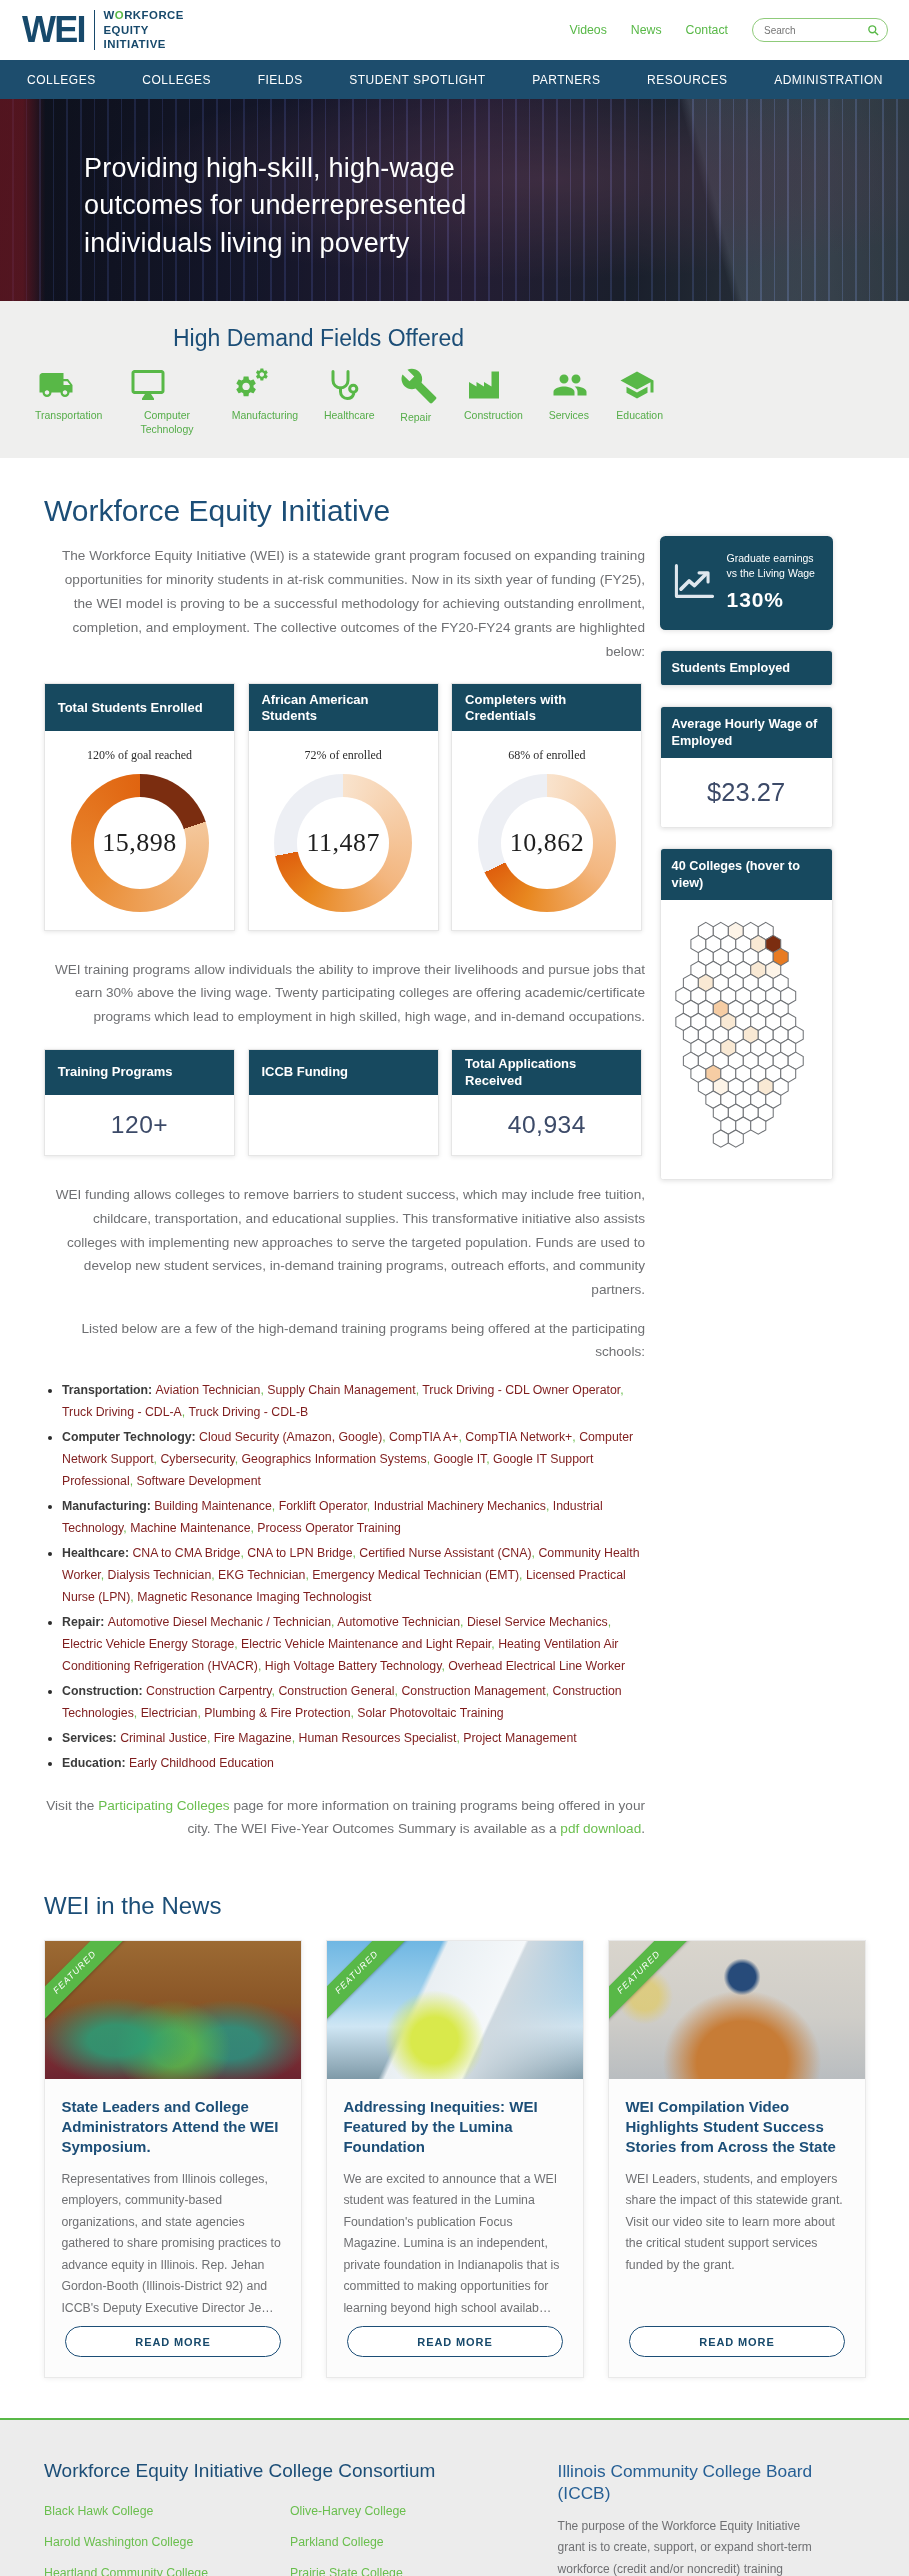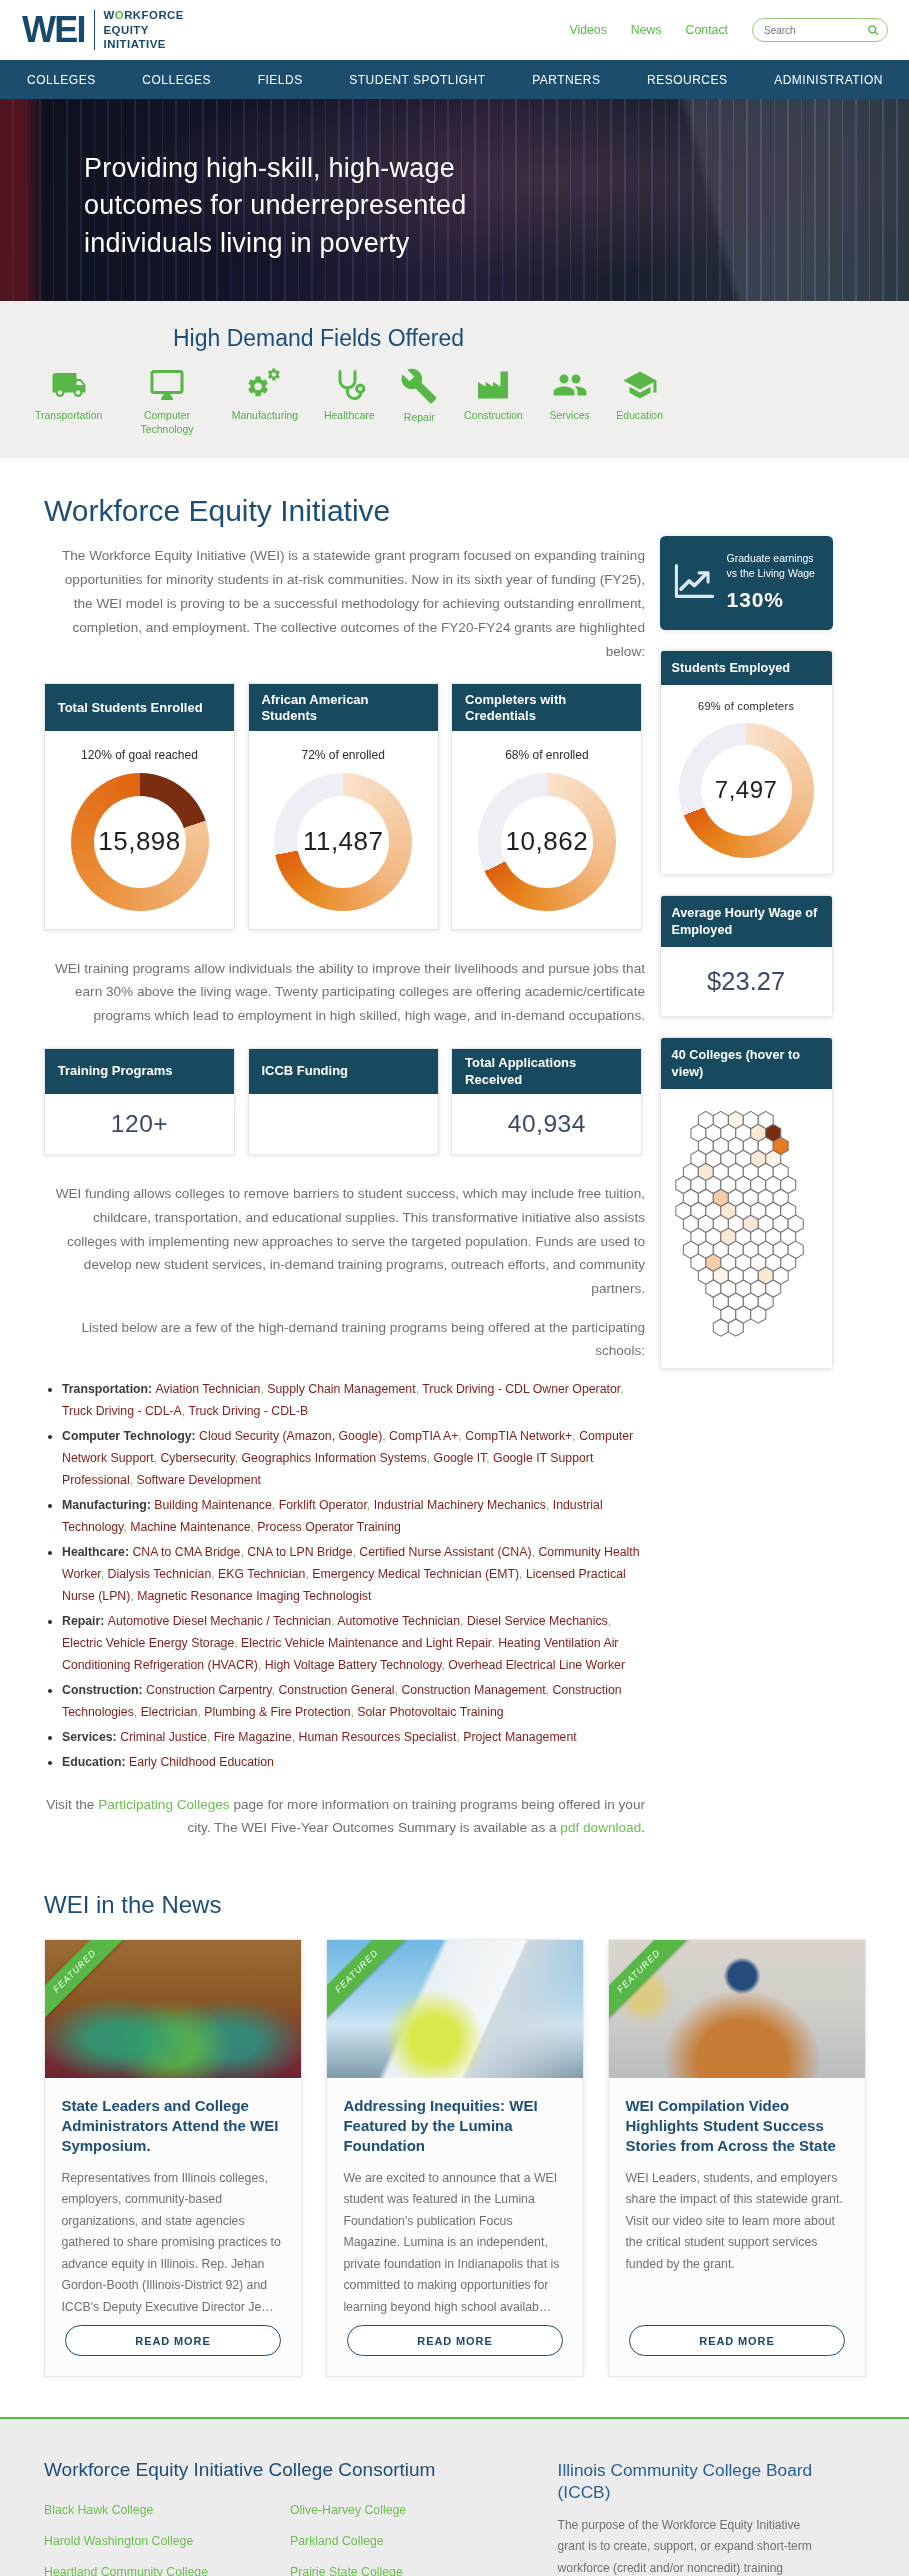--- a/index.html
+++ b/index.html
@@ -38,38 +38,38 @@
   
   .getstarted { position:absolute; right:86px; top:259px; width:167px; background:#fff; box-shadow:0 1.8px 9px rgba(0,0,0,.18); border-radius:1.8px; padding:20px 16.4px 22px; z-index:5; }
   .getstarted h2 { color:#4cb648; font-size:28px; font-weight:500; line-height:1.05; margin-bottom:14.6px; }
   .getstarted p { font-size:13px; line-height:1.65; color:#6f7073; margin-bottom:24px; }
   .btn-green { display:block; width:100%; background:#4cb648; color:#fff; border:none; border-radius:16.4px; padding:9px 0; font-size:11.4px; font-weight:700; letter-spacing:0.5px; text-align:center; cursor:pointer; font-family:inherit; }
 
   
   .fields { height:157px; background:#efefee; padding-top:24px; }
   .fields h2 { width:637px; text-align:center; color:#1c4e77; font-size:23px; font-weight:500; }
   .fields-row { width:628px; margin:14.6px 0 0 35px; display:flex; justify-content:space-between; align-items:flex-start; }
-  .field-item { display:flex; flex-direction:column; align-items:center; gap:6.4px; max-width:78px; text-align:center; }
+  .field-item { display:flex; flex-direction:column; align-items:flex-start; gap:6.4px; max-width:78px; text-align:center; }
   .field-item svg { display:block; }
   .field-label { font-size:10.5px; color:#55ad49; line-height:1.3; }
 
   
   .content { display:flex; padding:0 44px; background:#fff; }
   .main-col { width:601px; }
   .sidebar { width:173px; margin-left:14.6px; padding-top:78px; }
 
   .main-col h1.title { color:#1c4e77; font-size:30px; font-weight:500; margin:36px 0 16.4px; }
   .para { font-size:13.6px; line-height:1.75; color:#6f7073; margin-bottom:14.6px;text-align:right; }
   .glink { color:#6abf4e; cursor:pointer; }
 
   
   .cards3 { display:flex; gap:12.7px; margin:20px 0 27px; }
   .dcard { width:191px; background:#fff; border:0.9px solid #e6e6e6; box-shadow:0 0.9px 4.5px rgba(0,0,0,.10); }
   .dcard-hd { min-height:47px; background:#17495f; color:#fff; font-size:13px; font-weight:700; display:flex; align-items:center; padding:5.5px 12.7px; line-height:1.25; }
-  .dcard-bd { padding:16.4px 9px 18px; text-align:center; }
+  .dcard-bd { padding:16.4px 9px 18px; text-align:center;font-family:Liberation Serif, serif; }
   .dcard-sub { font-size:12px; color:#2b2b2b; margin-bottom:11px; }
   .donut { position:relative; width:138px; height:138px; border-radius:50%; margin:0 auto; }
   .donut .hole { position:absolute; inset:23px; background:#fff; border-radius:50%; display:flex; align-items:center; justify-content:center; }
   .donut .num { font-size:26px; color:#1f1f1f; font-weight:500; letter-spacing:0.5px; }
 
   
   .scard { width:191px; background:#fff; border:0.9px solid #e6e6e6; box-shadow:0 0.9px 4.5px rgba(0,0,0,.10); }
   .scard-hd { min-height:45px; background:#17495f; color:#fff; font-size:13px; font-weight:700; display:flex; align-items:center; padding:5.5px 12.7px; line-height:1.25; }
   .scard-val { height:60px; display:flex; align-items:center; justify-content:center; font-size:24.6px; font-weight:500; color:#3c4a68; letter-spacing:0.5px; }
 
@@ -341,28 +341,20 @@
             </svg>
         </span>
         <div class="sb-blue-txt">
           <div>Graduate earnings vs the Living Wage</div>
           <div class="sb-blue-val">130%</div>
         </div>
       </div>
 
       <div class="sb-card">
         <div class="sb-hd">Students Employed</div>
-        <div class="sb-bd">
-          <div class="sb-sub">69% of completers</div>
-          <div class="donut sb-donut" style="background: conic-gradient(rgb(249, 227, 205) 0deg, rgb(243, 182, 127) 124.2deg, rgb(232, 135, 31) 203.688deg, rgb(223, 95, 13) 248.4deg, rgb(237, 239, 244) 248.4deg, rgb(237, 239, 244) 360deg);">
-            <div class="hole">
-                <span class="num">7,497</span>
-              </div>
-          </div>
-        </div>
       </div>
 
       <div class="sb-card">
         <div class="sb-hd">Average Hourly Wage of Employed</div>
         <div class="sb-bd">
             <div class="sb-wage">$23.27</div>
           </div>
       </div>
 
       <div class="sb-card">

